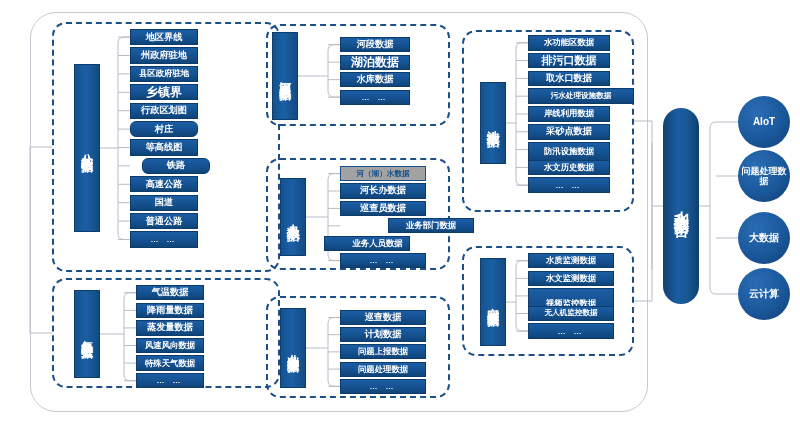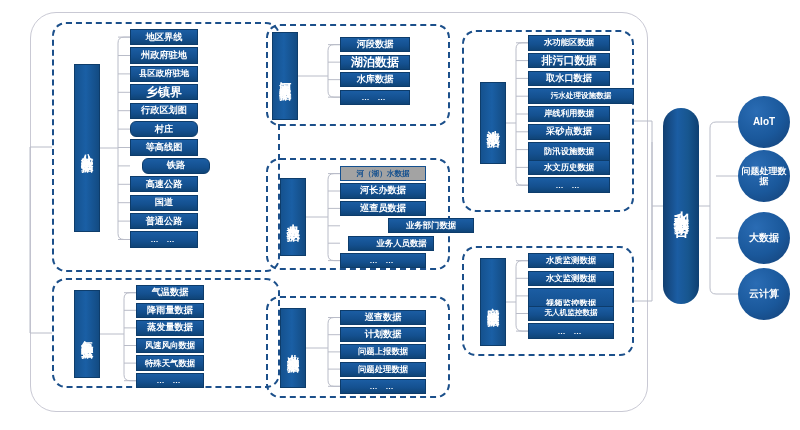--- a/index.html
+++ b/index.html
@@ -218,21 +218,21 @@
       <div class="item" style="left: 340px; top: 37px; width: 70px; height: 15.3px; font-size: 9.2px;">河段数据</div>
       <div class="item" style="left: 340px; top: 54.5px; width: 70px; height: 15.3px; font-size: 12px;">湖泊数据</div>
       <div class="item" style="left: 340px; top: 72px; width: 70px; height: 15.3px; font-size: 9.2px;">水库数据</div>
       <div class="item dots" style="left: 340px; top: 89.5px; width: 70px; height: 15.3px; font-size: 8px;">…  …</div>
       <div class="group" style="left: 266px; top: 158px; width: 184px; height: 112px;"></div>
       <div class="vlabel" style="left: 280px; top: 178px; width: 26px; height: 78px; font-size: 13px;">人员数据</div>
       <div class="item light" style="left: 340px; top: 166px; width: 86px; height: 15.2px; font-size: 7.6px;">河（湖）水数据</div>
       <div class="item" style="left: 340px; top: 183.4px; width: 86px; height: 15.2px; font-size: 9.2px;">河长办数据</div>
       <div class="item" style="left: 340px; top: 200.8px; width: 86px; height: 15.2px; font-size: 9.2px;">巡查员数据</div>
       <div class="item" style="left: 340px; top: 218.2px; width: 86px; height: 15.2px; font-size: 8.4px; margin-left: 48px;">业务部门数据</div>
-      <div class="item" style="left: 348px; top: 235.6px; width: 86px; height: 15.2px; font-size: 8.4px; padding-left: 21px;">业务人员数据</div>
+      <div class="item" style="left: 324px; top: 235.6px; width: 86px; height: 15.2px; font-size: 8.4px; padding-left: 21px;">业务人员数据</div>
       <div class="item dots" style="left: 340px; top: 253px; width: 86px; height: 15.2px; font-size: 8px;">…  …</div>
       <div class="group" style="left: 266px; top: 296px; width: 184px; height: 102px;"></div>
       <div class="vlabel" style="left: 280px; top: 308px; width: 26px; height: 80px; font-size: 12px;">业务动态数据</div>
       <div class="item" style="left: 340px; top: 310px; width: 86px; height: 15px; font-size: 9.2px;">巡查数据</div>
       <div class="item" style="left: 340px; top: 327.2px; width: 86px; height: 15px; font-size: 9.2px;">计划数据</div>
       <div class="item" style="left: 340px; top: 344.4px; width: 86px; height: 15px; font-size: 8.4px;">问题上报数据</div>
       <div class="item" style="left: 340px; top: 361.6px; width: 86px; height: 15px; font-size: 8.4px;">问题处理数据</div>
       <div class="item dots" style="left: 340px; top: 378.8px; width: 86px; height: 15px; font-size: 8px;">…  …</div>
       <div class="group" style="left: 462px; top: 30px; width: 172px; height: 182px;"></div>
       <div class="vlabel" style="left: 480px; top: 82px; width: 26px; height: 82px; font-size: 13px;">涉水数据</div>

